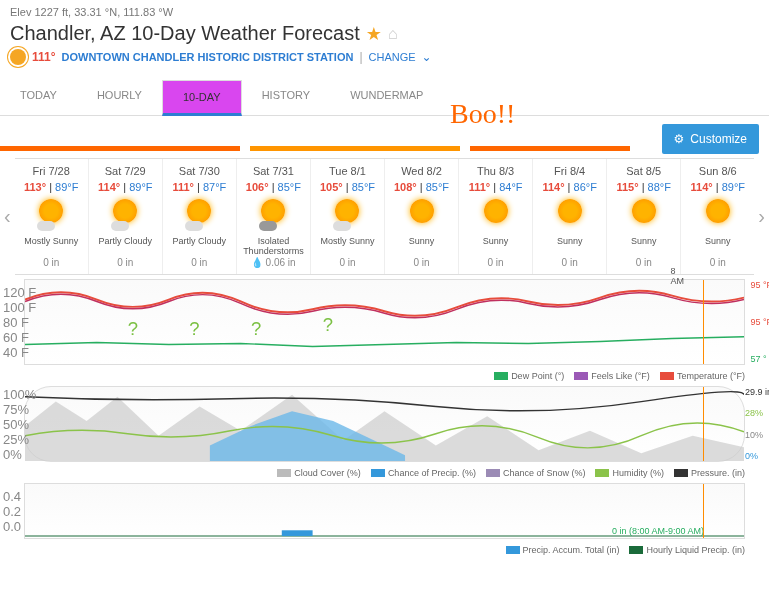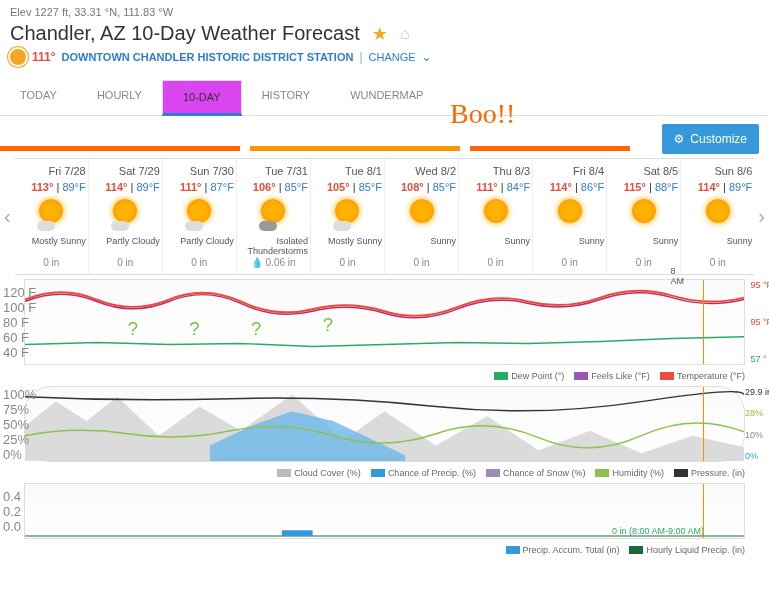--- a/index.html
+++ b/index.html
@@ -1,40 +1,40 @@
 <!DOCTYPE html>
 <html><head>
 <meta charset="utf-8">
 <style>
 * { margin: 0; padding: 0; box-sizing: border-box; font-family: Arial, sans-serif; }
 body { width: 769px; height: 601px; background: #fff; font-size: 12px; color: #333; overflow: hidden; }
 .header { padding: 6px 10px; }
 .elev { color: #777; font-size: 11px; }
-.title { font-size: 20px; color: #333; margin: 4px 0; display: flex; align-items: center; gap: 12px; }
+.title { font-size: 20px; color: #333; margin: 4px 0; display: flex; align-items: center; gap: 6px; }
 .star { color: #f5a623; font-size: 18px; }
 .home-icon { color: #ccc; font-size: 16px; }
 .station-row { display: flex; align-items: center; gap: 6px; font-size: 12px; }
 .sun-small { width: 16px; height: 16px; background: #f5a623; border-radius: 50%; box-shadow: 0 0 0 2px #fff, 0 0 0 3px #f5a623; display: inline-block; }
 .cur-temp { color: #e74c3c; font-weight: bold; }
 .station-name { color: #2d7dd2; font-weight: bold; font-size: 11px; }
 .pipe { color: #aaa; }
 .change { color: #2d7dd2; font-size: 11px; }
 .chev { color: #2d7dd2; }
 
 .tabs { display: flex; border-bottom: 1px solid #ddd; margin-top: 8px; }
 .tab { padding: 10px 20px; color: #888; font-size: 11px; cursor: pointer; }
 .tab.active { color: #333; border-bottom: 3px solid #2d7dd2; background: #d946ef; position: relative; top: 1px; border-top: 1px solid #ddd; border-left: 1px solid #ddd; border-right: 1px solid #ddd; }
 
 .customize-row { display: flex; justify-content: flex-end; padding: 8px 10px 4px; }
 .customize-btn { background: #3498db; color: #fff; border: none; padding: 8px 12px; font-size: 12px; display: flex; align-items: center; gap: 6px; cursor: pointer; border-radius: 2px; }
 
 .forecast-wrap { position: relative; display: flex; align-items: center; }
 .nav-arrow { background: none; border: none; color: #aaa; font-size: 20px; padding: 0 4px; cursor: pointer; }
 .days { display: flex; flex: 1; border-top: 1px solid #ddd; border-bottom: 1px solid #ddd; }
-.day { flex: 1; border-right: 1px solid #eee; text-align: right; padding: 6px 2px; position: relative; min-width: 0; }
+.day { flex: 1; border-right: 1px solid #eee; text-align: center; padding: 6px 2px; position: relative; min-width: 0; }
 .day:last-child { border-right: none; }
 .day-date { font-size: 11px; color: #555; margin-bottom: 4px; }
 .temps { font-size: 11px; margin-bottom: 2px; }
 .hi { color: #e74c3c; font-weight: bold; }
 .lo { color: #2d7dd2; font-weight: normal; }
 .wicon { width: 36px; height: 36px; margin: 2px auto; position: relative; }
 .sun { width: 24px; height: 24px; background: radial-gradient(circle, #ffb300 40%, #ff8c00 100%); border-radius: 50%; margin: 6px auto; box-shadow: 0 0 6px #ffb300; }
 .cloud { width: 18px; height: 10px; background: #ddd; border-radius: 10px; position: absolute; bottom: 4px; left: 4px; }
 .storm { background: #999; }
 .cond { font-size: 9px; color: #555; line-height: 1.1; min-height: 20px; }
@@ -112,31 +112,31 @@
         <div class="day-date">Sat 7/29</div>
         <div class="temps"><span class="hi">114°</span> | <span class="lo">89°F</span></div>
         <div class="wicon">
           <div class="sun"></div>
           <div class="cloud"></div>
         </div>
         <div class="cond">Partly Cloudy</div>
         <div class="precip"> 0 in</div>
       </div>
       <div class="day">
-        <div class="day-date">Sun 7/30</div>
+        <div class="day-date">Sat 7/30</div>
         <div class="temps"><span class="hi">111°</span> | <span class="lo">87°F</span></div>
         <div class="wicon">
           <div class="sun"></div>
           <div class="cloud"></div>
         </div>
         <div class="cond">Partly Cloudy</div>
         <div class="precip"> 0 in</div>
       </div>
       <div class="day">
-        <div class="day-date">Tue 7/31</div>
+        <div class="day-date">Sat 7/31</div>
         <div class="temps"><span class="hi">106°</span> | <span class="lo">85°F</span></div>
         <div class="wicon">
           <div class="sun"></div>
           <div class="cloud storm"></div>
         </div>
         <div class="cond">Isolated Thunderstorms</div>
         <div class="precip"><span class="drop">💧</span> 0.06 in</div>
       </div>
       <div class="day">
         <div class="day-date">Tue 8/1</div>

